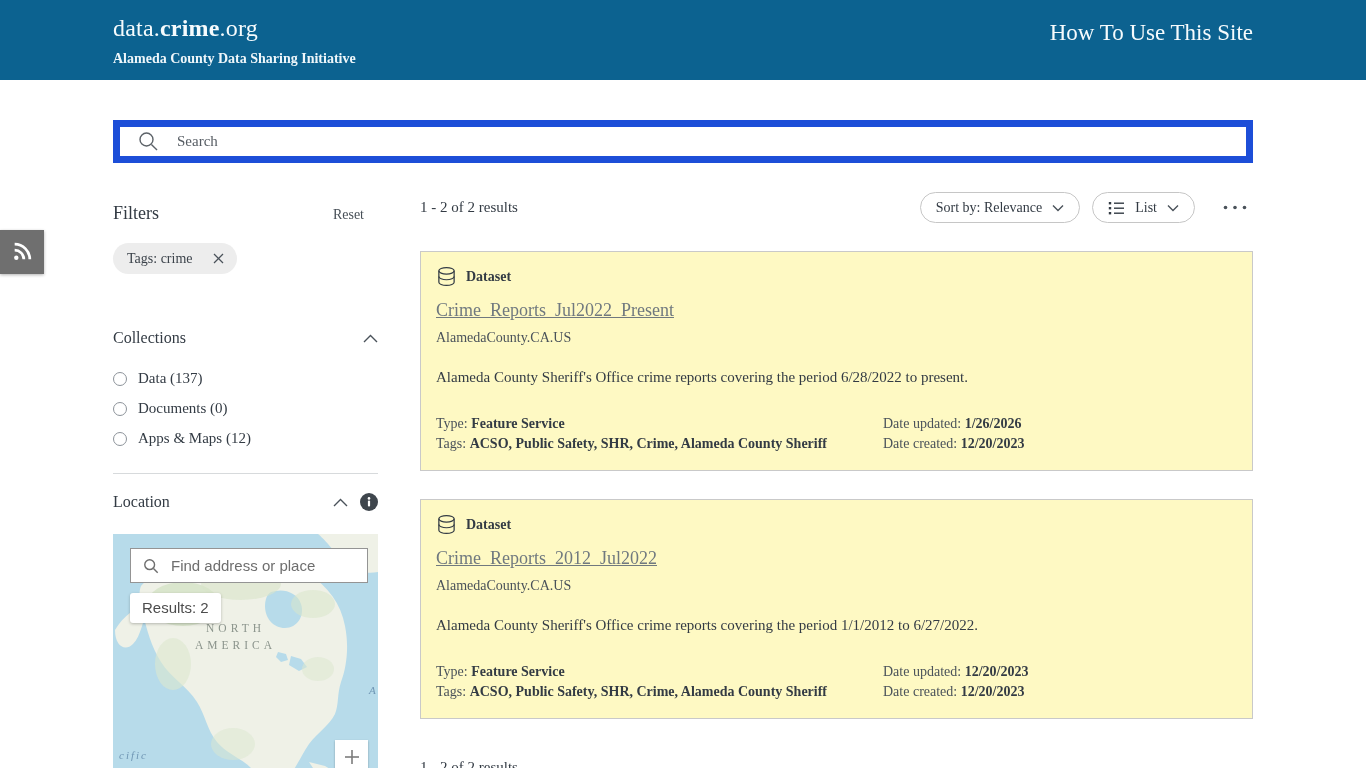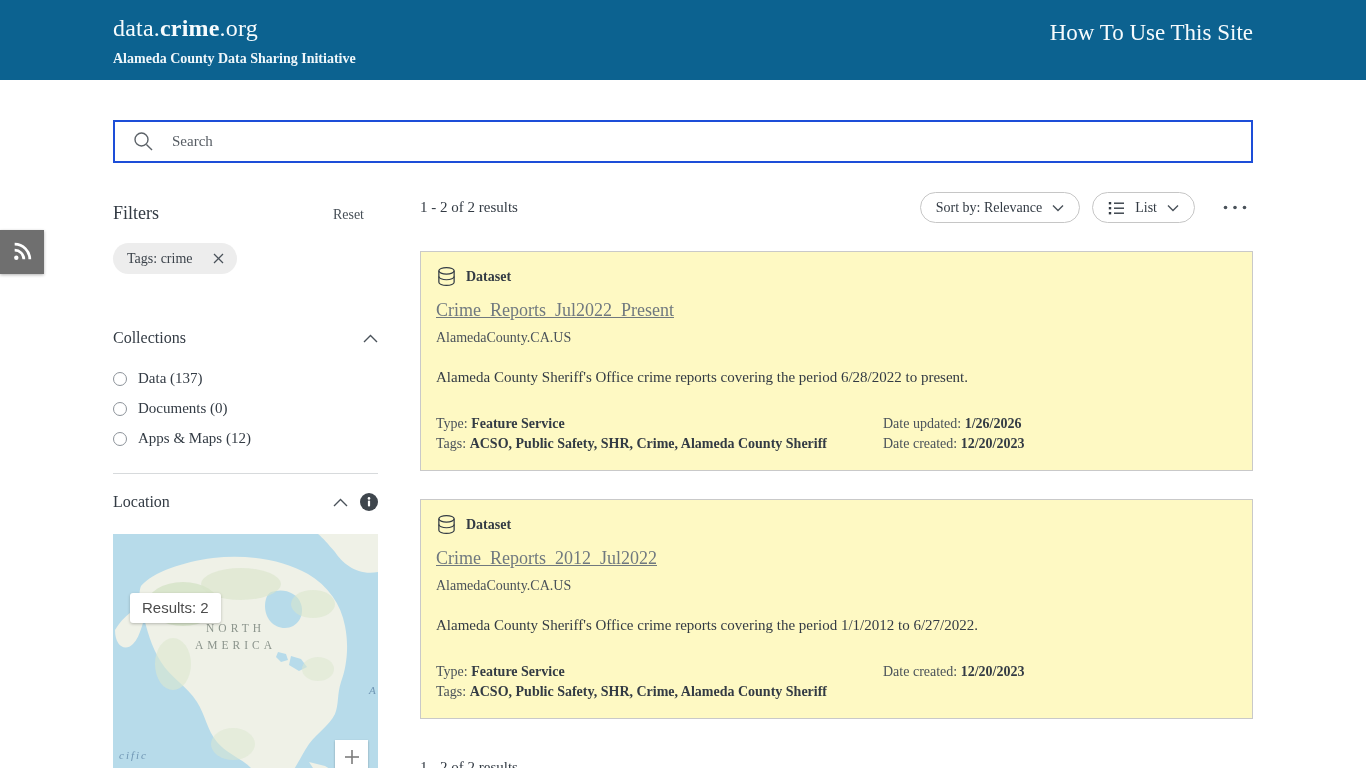--- a/index.html
+++ b/index.html
@@ -19,21 +19,21 @@
   .brand { padding-top:15px; cursor:pointer; }
   .brand-title { color:#f6fbfd; font-size:24px; letter-spacing:0.2px; }
   .brand-title .b { font-weight:bold; }
   .brand-sub { color:#eef6fa; font-size:14px; font-weight:bold; margin-top:9px; }
   .howto {
     color:#f6fbfd; font-size:23px; padding-top:20px; cursor:pointer; text-decoration:none;
   }
   
   .searchbar {
     margin:40px 113px 17px 113px; height:43px;
-    border:2px solid #1d4ed8; display:flex; align-items:center; background:#fff;
+    border:7px solid #1d4ed8; display:flex; align-items:center; background:#fff;
   }
   .searchbar svg { margin:0 16px 0 18px; flex:none; }
   .searchbar input {
     border:none; outline:none; flex:1; height:100%;
     font-family:"Liberation Serif", serif; font-size:15px; color:#333b44;
   }
   .searchbar input::placeholder { color:#565c63; }
   
   .rss-btn {
     position:absolute; left:0; top:230px; width:44px; height:44px;
@@ -263,20 +263,27 @@
         <circle cx="242" cy="250" r="2.4" fill="#eff1e7"></circle>
 
         <path d="M150,258 C158,264 168,268 176,276 C184,284 190,296 184,300 C176,304 166,292 158,284 C152,278 146,268 150,258 Z" fill="#eff1e7"></path>
       </svg>
       <div class="map-label">
         <div>NORTH</div>
         <div>AMERICA</div>
       </div>
       <span class="map-ocean-label">cific</span>
       <span class="map-atl-label">A</span>
+      <div class="map-search">
+        <svg width="16" height="16" viewBox="0 0 18 18" fill="none" stroke="#6e6e6e" stroke-width="1.6">
+          <circle cx="7.5" cy="7.5" r="5.5"></circle>
+            <line x1="11.8" y1="11.8" x2="16.5" y2="16.5"></line>
+        </svg>
+        <input type="text" placeholder="Find address or place" style="">
+      </div>
       <div class="map-badge">Results: 2</div>
       <div class="map-zoom">
         <svg width="14" height="14" viewBox="0 0 14 14" stroke="#7c7c7c" stroke-width="1.6">
             <line x1="7" y1="0" x2="7" y2="14"></line>
             <line x1="0" y1="7" x2="14" y2="7"></line>
           </svg>
       </div>
     </div>
   </aside>
 
@@ -350,20 +357,21 @@
       </div>
       <a class="card-title">Crime_Reports_2012_Jul2022</a>
       <div class="card-org">AlamedaCounty.CA.US</div>
       <div class="card-desc">Alameda County Sheriff's Office crime reports covering the period 1/1/2012 to 6/27/2022.</div>
       <div class="card-meta">
         <div class="meta-left">
           <div class="meta-row"><span>Type: </span><b>Feature Service</b></div>
           <div class="meta-row"><span>Tags: </span><b>ACSO, Public Safety, SHR, Crime, Alameda County Sheriff</b></div>
         </div>
         <div class="meta-right">
+          <div class="meta-row"><span>Date updated: </span><b>12/20/2023</b></div>
           <div class="meta-row"><span>Date created: </span><b>12/20/2023</b></div>
         </div>
       </div>
     </article>
 
     <div class="bottom-count">1 - 2 of 2 results</div>
   </section>
 </div>
 
 </body></html>

